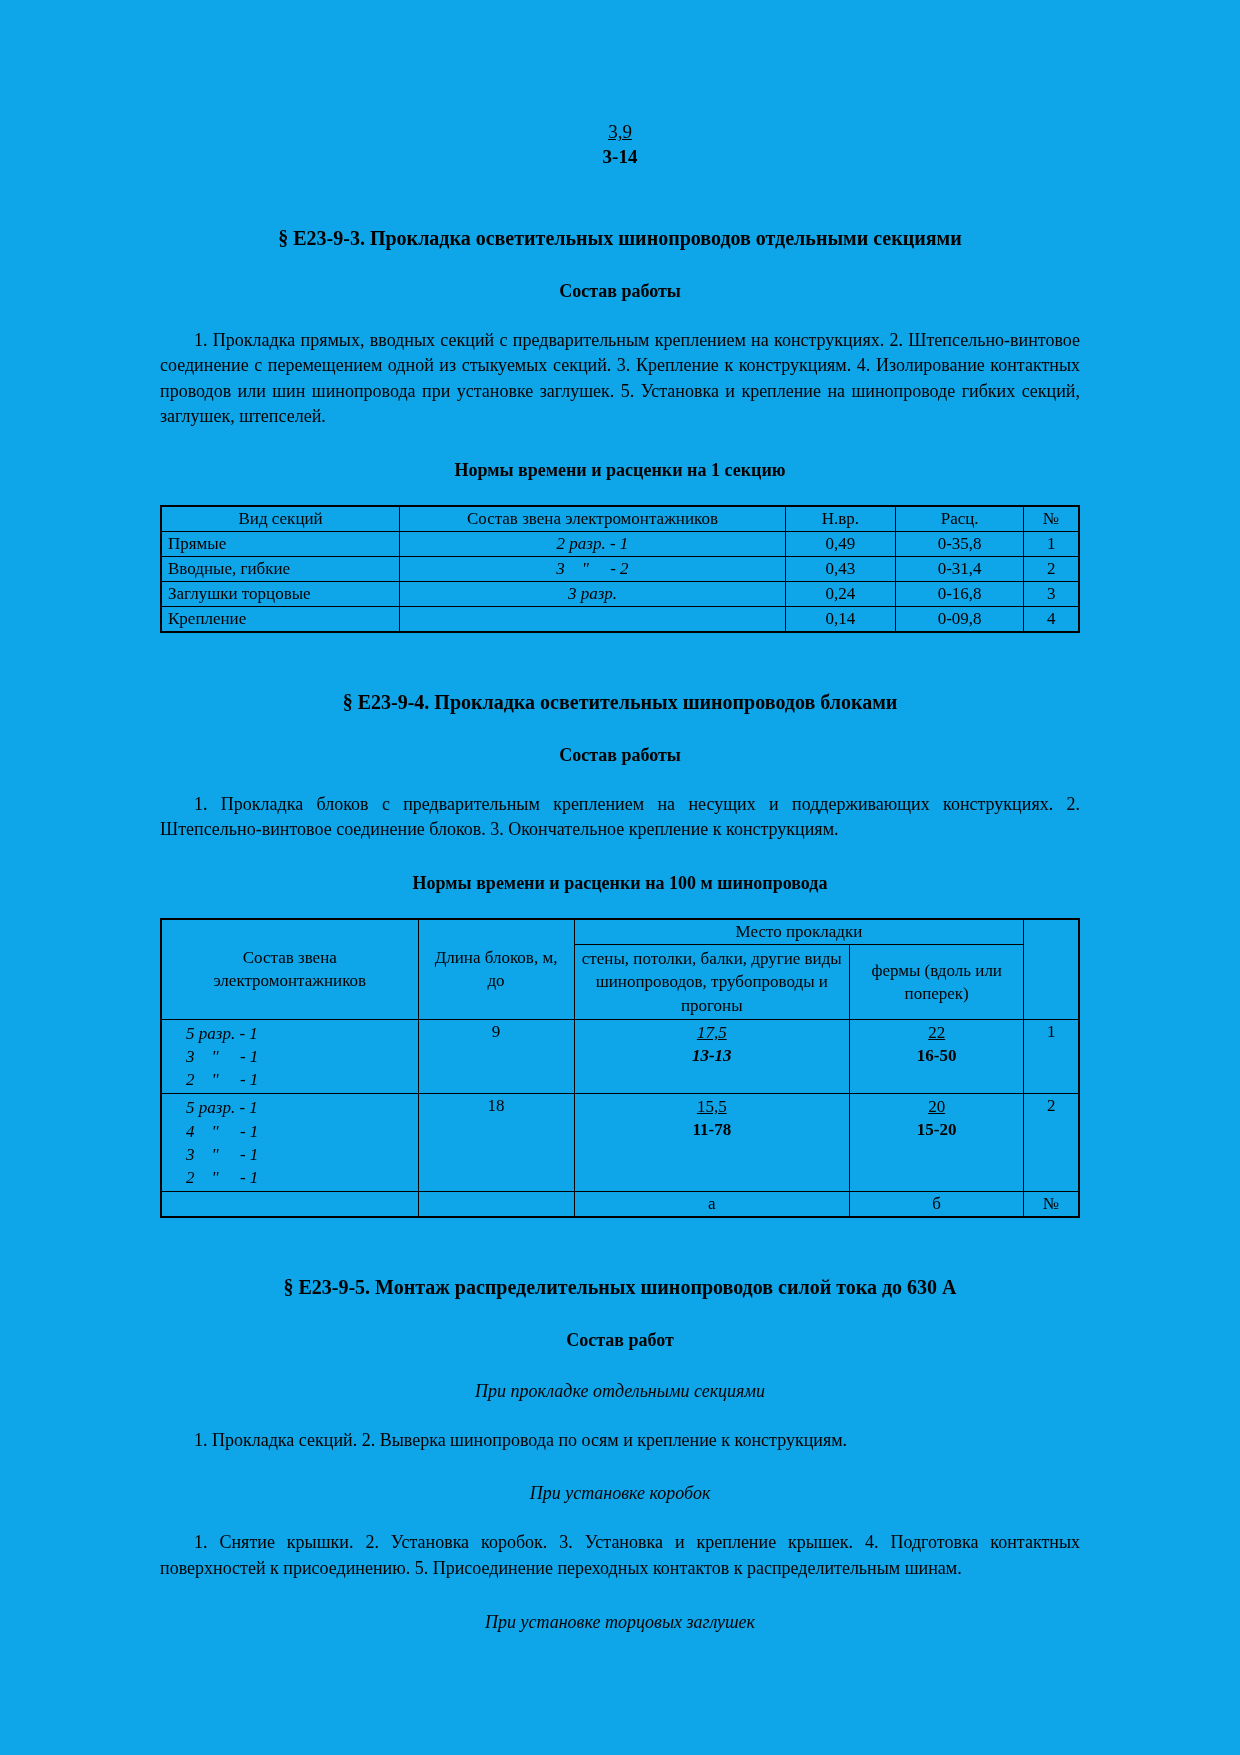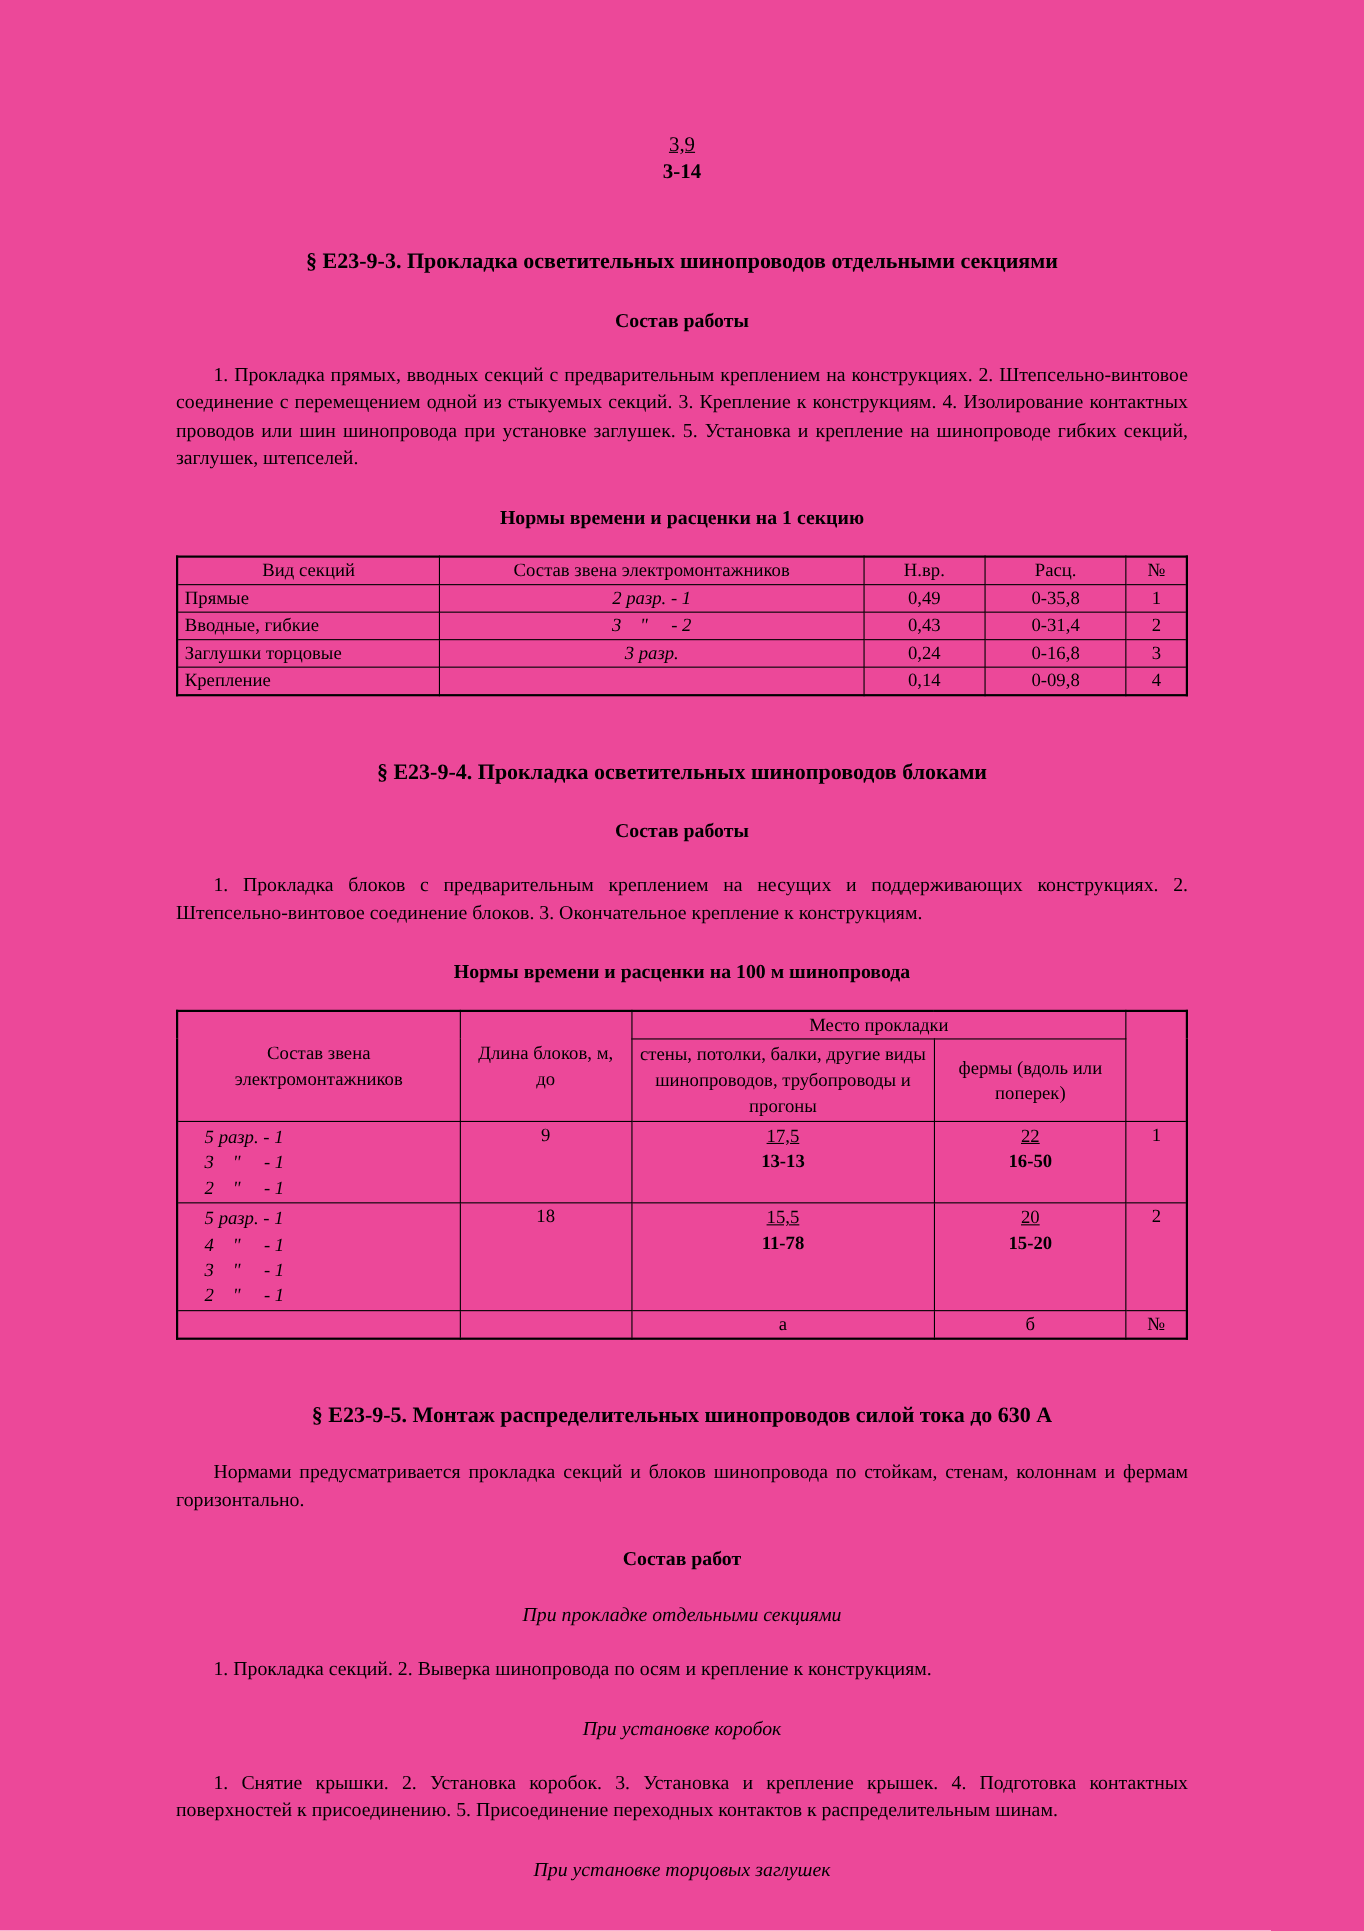--- a/index.html
+++ b/index.html
@@ -9,21 +9,21 @@
   }
   body {
     font-family: "Liberation Serif", "DejaVu Serif", serif;
     color: #000000;
   }
   .page {
     width: 1240px;
     height: 1755px;
     box-sizing: border-box;
     position: relative;
-    background: #ec4899;
+    background: #0ea5e9;
     padding: 120px 160px 4px 160px;
   }
   .page-num-wrap {
     text-align: center;
     line-height: 1.25;
   }
   .page-num-top {
     font-size: 19px;
     text-decoration: underline;
     display: inline-block;
@@ -212,21 +212,21 @@
       </tr>
     </thead>
     <tbody>
       <tr>
         <td class="stack">
           <span class="crew-line">5 разр. - 1</span>
           <span class="crew-line">3    "     - 1</span>
           <span class="crew-line">2    "     - 1</span>
         </td>
         <td class="ctr" style="vertical-align:top;">9</td>
-        <td class="ctr rate-cell" style="vertical-align:top;">
+        <td class="ctr rate-cell" style="vertical-align:top;font-style:italic;">
           <span class="rate-top">17,5</span>
           <span class="rate-bot">13-13</span>
         </td>
         <td class="ctr rate-cell" style="vertical-align:top;">
           <span class="rate-top">22</span>
           <span class="rate-bot">16-50</span>
         </td>
         <td class="ctr" style="vertical-align:top;">1</td>
       </tr>
       <tr>
@@ -252,21 +252,20 @@
         <td></td>
         <td class="ctr">а</td>
         <td class="ctr">б</td>
         <td class="ctr">№</td>
       </tr>
     </tbody>
   </table>
 
   <h2 class="section-heading">§ Е23-9-5. Монтаж распределительных шинопроводов  силой тока до 630 А</h2>
 
-  <p class="body-text">Нормами предусматривается прокладка секций и блоков шинопровода по стойкам, стенам, колоннам и фермам горизонтально.</p>
 
   <div class="centered-bold">Состав работ</div>
 
   <div class="centered-italic">При прокладке отдельными секциями</div>
 
   <p class="body-text">1. Прокладка секций. 2. Выверка шинопровода по осям и крепление к конструкциям.</p>
 
   <div class="centered-italic">При установке коробок</div>
 
   <p class="body-text">1. Снятие крышки. 2. Установка коробок. 3. Установка и крепление крышек. 4. Подготовка контактных поверхностей к присоединению. 5. Присоединение переходных контактов к распределительным шинам.</p>

